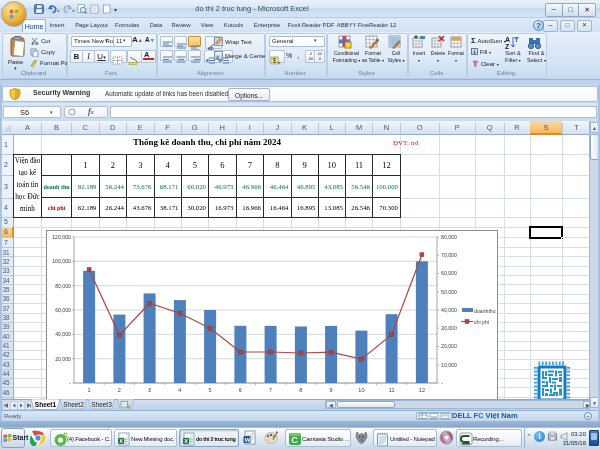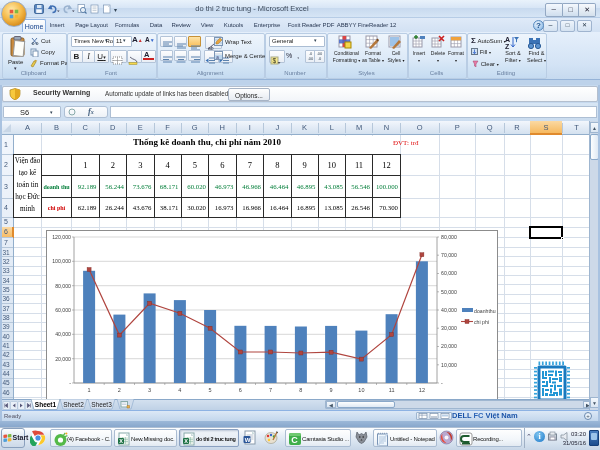--- a/index.html
+++ b/index.html
@@ -457,21 +457,21 @@
       <line x1="13.5" y1="206.5" x2="591" y2="206.5" stroke="#d6dee9" stroke-width="1"></line>
       <line x1="13.5" y1="215.5" x2="591" y2="215.5" stroke="#d6dee9" stroke-width="1"></line>
       <line x1="13.5" y1="224.5" x2="591" y2="224.5" stroke="#d6dee9" stroke-width="1"></line>
       <line x1="13.5" y1="234.5" x2="591" y2="234.5" stroke="#d6dee9" stroke-width="1"></line>
       <line x1="13.5" y1="243.5" x2="591" y2="243.5" stroke="#d6dee9" stroke-width="1"></line>
       <line x1="13.5" y1="252.5" x2="591" y2="252.5" stroke="#d6dee9" stroke-width="1"></line>
       <line x1="13.5" y1="262.5" x2="591" y2="262.5" stroke="#d6dee9" stroke-width="1"></line>
       <line x1="13.5" y1="271.5" x2="591" y2="271.5" stroke="#d6dee9" stroke-width="1"></line>
     </svg>
 <div class="ab" style="left:42px;top:135.5px;width:358px;height:18px;background:#fff"></div>
-<div class="ab serif" style="left:52px;top:137px;width:310px;font-size:9px;font-weight:bold;color:#000;text-align:center">Thống kê doanh thu, chi phí năm 2010</div>
+<div class="ab serif" style="left:52px;top:137px;width:310px;font-size:9px;font-weight:bold;color:#000;text-align:center">Thống kê doanh thu, chi phí năm 2024</div>
 <div class="ab serif" style="left:393px;top:139px;width:60px;font-size:7px;color:#e01010">ĐVT: trđ</div>
 <svg class="ab" style="left:0;top:135px" width="600" height="110" viewBox="0 0 600 110">
       <rect x="13.5" y="19" width="387" height="63.3" fill="#fff"></rect>
       <g shape-rendering="crispEdges" stroke="#2a2a2a" stroke-width="1">
         <rect x="13.5" y="19.5" width="387" height="63" fill="none"></rect>
         <line x1="41.5" y1="19.5" x2="41.5" y2="82.5"></line>
         <line x1="71.5" y1="19.5" x2="71.5" y2="82.5"></line>
         <line x1="99.5" y1="19.5" x2="99.5" y2="82.5"></line>
         <line x1="126.5" y1="19.5" x2="126.5" y2="82.5"></line>
         <line x1="154.5" y1="19.5" x2="154.5" y2="82.5"></line>

